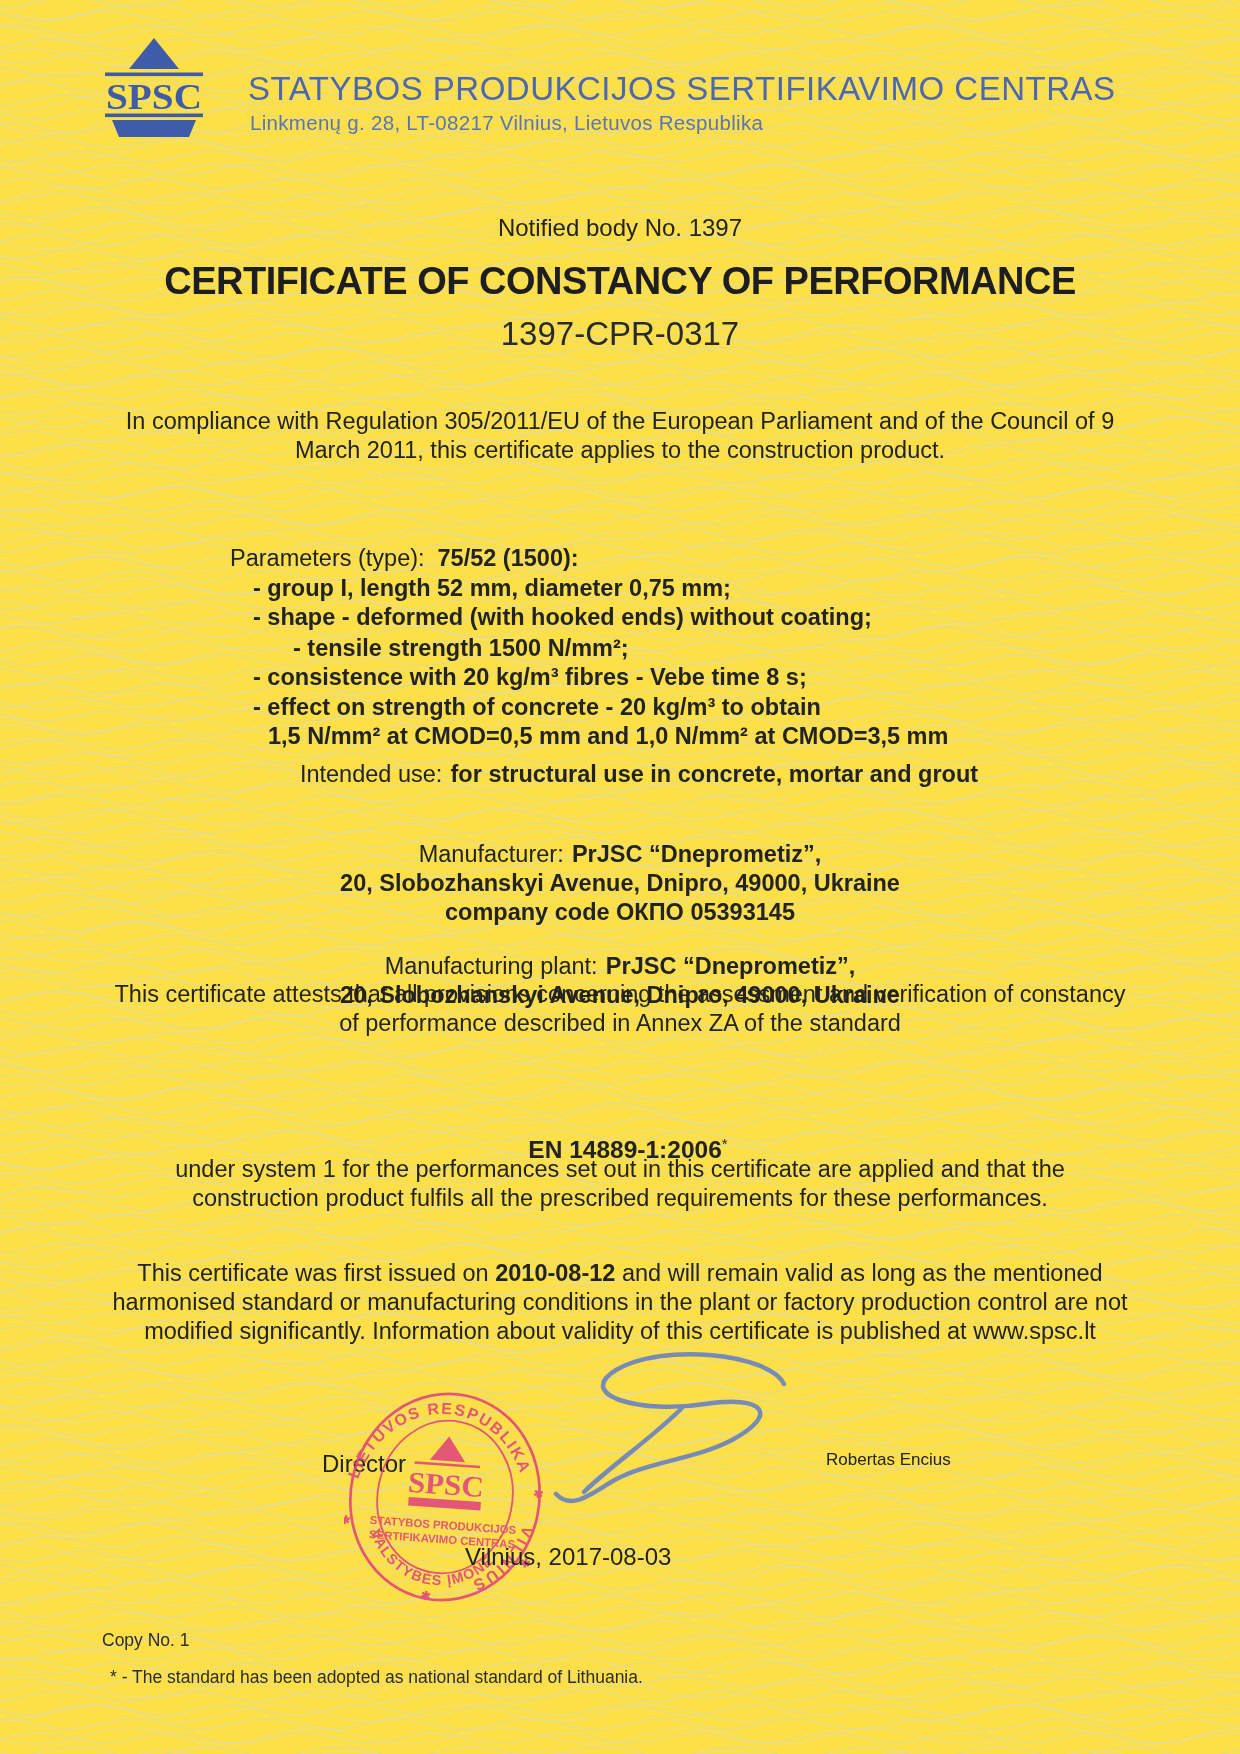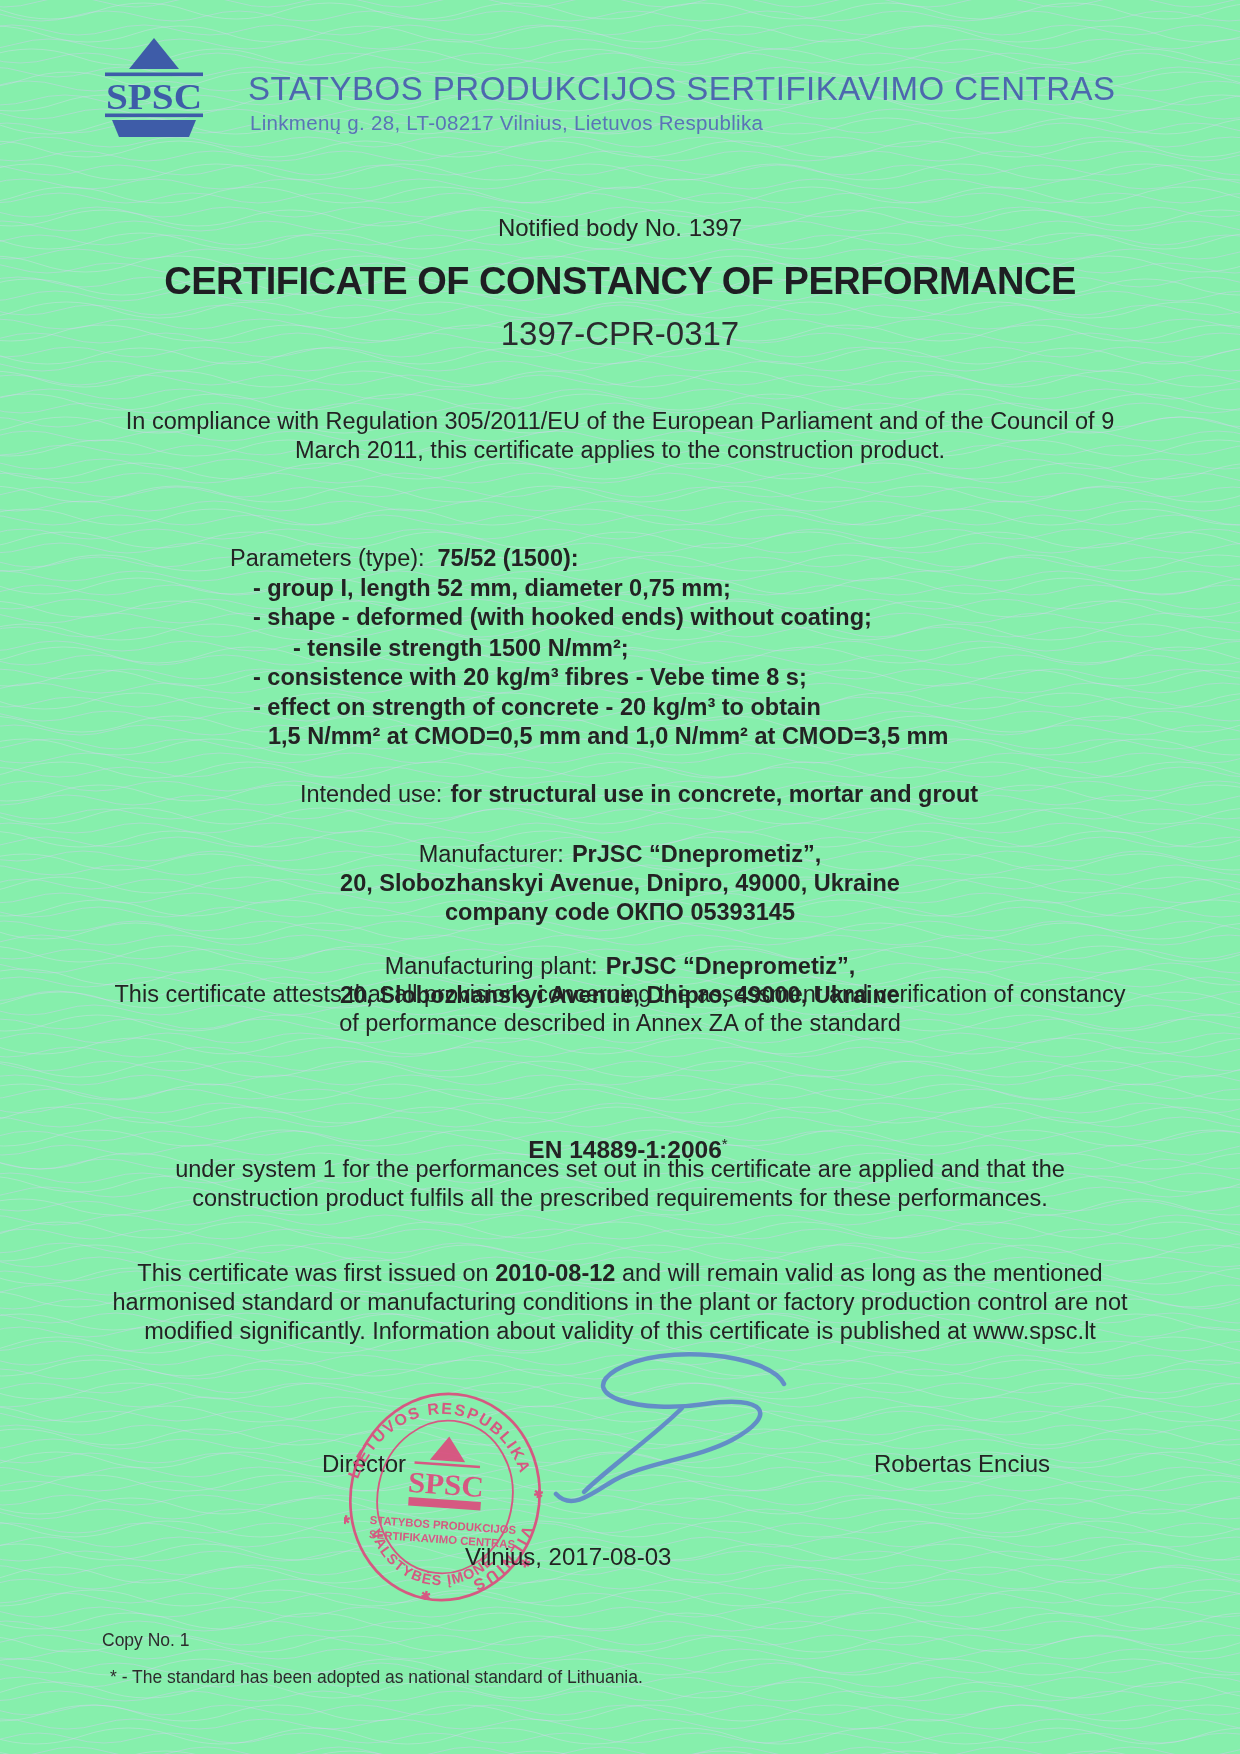--- a/index.html
+++ b/index.html
@@ -1,17 +1,17 @@
 <!DOCTYPE html>
 <html><head>
 <meta charset="utf-8">
 <style>
   html,body{margin:0;padding:0;background:#ffffff;}
   .page{position:relative;width:1240px;height:1754px;overflow:hidden;
-        background:#86efac;font-family:"Liberation Sans",sans-serif;color:#232323;}
+        background:#fde047;font-family:"Liberation Sans",sans-serif;color:#232323;}
   .bg{position:absolute;left:0;top:0;width:1240px;height:1754px;}
   .abs{position:absolute;}
   .ctr{left:0;right:0;text-align:center;}
   .body-txt{font-size:23.5px;line-height:29px;}
   .b{font-weight:bold;}
   .sp{margin-left:.35em;}
   .sp2{margin-left:.55em;}
   
   .org-name{left:248px;top:70px;font-size:33px;letter-spacing:.5px;color:#4d68ae;white-space:nowrap;}
   .org-addr{left:250px;top:111px;font-size:20.5px;letter-spacing:.3px;color:#5a74b6;white-space:nowrap;}
@@ -22,21 +22,21 @@
   .para{left:110px;width:1020px;text-align:center;}
   .sys{left:140px;width:960px;}
   
   .params-label{left:230px;top:544px;}
   .param-item{left:253px;white-space:nowrap;font-weight:bold;}
   .param-cont{left:268px;white-space:nowrap;font-weight:bold;}
   .standard{font-size:24.5px;}
   .sup{vertical-align:super;font-size:15px;}
   
   .director{left:322px;top:1450px;font-size:24px;}
-  .dir-name{left:874px;top:1450px;font-size:24px;}
+  .dir-name{left:826px;top:1450px;font-size:17px;}
   .place-date{left:465px;top:1543px;font-size:24px;}
   .footer-sm{font-size:17.5px;color:#2c2c2c;}
 </style>
 </head>
 <body>
 
 <div class="page">
 
   <svg id="waves" class="bg">
       <path d="M -132 -12 q 33 -10 66 0 q 33 10 66 0 q 33 -10 66 0 q 33 10 66 0 q 33 -10 66 0 q 33 10 66 0 q 33 -10 66 0 q 33 10 66 0 q 33 -10 66 0 q 33 10 66 0 q 33 -10 66 0 q 33 10 66 0 q 33 -10 66 0 q 33 10 66 0 q 33 -10 66 0 q 33 10 66 0 q 33 -10 66 0 q 33 10 66 0 q 33 -10 66 0 q 33 10 66 0 q 33 -10 66 0 q 33 10 66 0 q 33 -10 66 0 q 33 10 66 0" fill="none" stroke="#c5d2e6" stroke-width="1" opacity="0.55"></path>
@@ -269,21 +269,21 @@
   <div class="abs params-label body-txt">
     <span>Parameters (type):</span><span class="b sp2">75/52 (1500):</span>
   </div>
   <div class="abs param-item body-txt" style="top:574px;">- group I, length 52 mm, diameter 0,75 mm;</div>
   <div class="abs param-item body-txt" style="top:603px;">- shape - deformed (with hooked ends) without coating;</div>
   <div class="abs param-item body-txt" style="top:634px;margin-left:40px;">- tensile strength 1500 N/mm²;</div>
   <div class="abs param-item body-txt" style="top:663px;">- consistence with 20 kg/m³ fibres - Vebe time 8 s;</div>
   <div class="abs param-item body-txt" style="top:693px;">- effect on strength of concrete - 20 kg/m³ to obtain</div>
   <div class="abs param-cont body-txt" style="top:722px;">1,5 N/mm² at CMOD=0,5 mm and 1,0 N/mm² at CMOD=3,5 mm</div>
 
-  <div class="abs ctr body-txt" style="top:780px;padding-left:38px;">
+  <div class="abs ctr body-txt" style="top:760px;padding-left:38px;">
     <span>Intended use:</span><span class="b sp">for structural use in concrete, mortar and grout</span>
   </div>
 
   <div class="abs ctr body-txt" style="top:840px;">
     <div><span>Manufacturer:</span><span class="b sp">PrJSC “Dneprometiz”,</span></div>
     <div class="b">20, Slobozhanskyi Avenue, Dnipro, 49000, Ukraine</div>
     <div class="b">company code ОКПО 05393145</div>
   </div>
 
   <div class="abs ctr body-txt" style="top:952px;">

